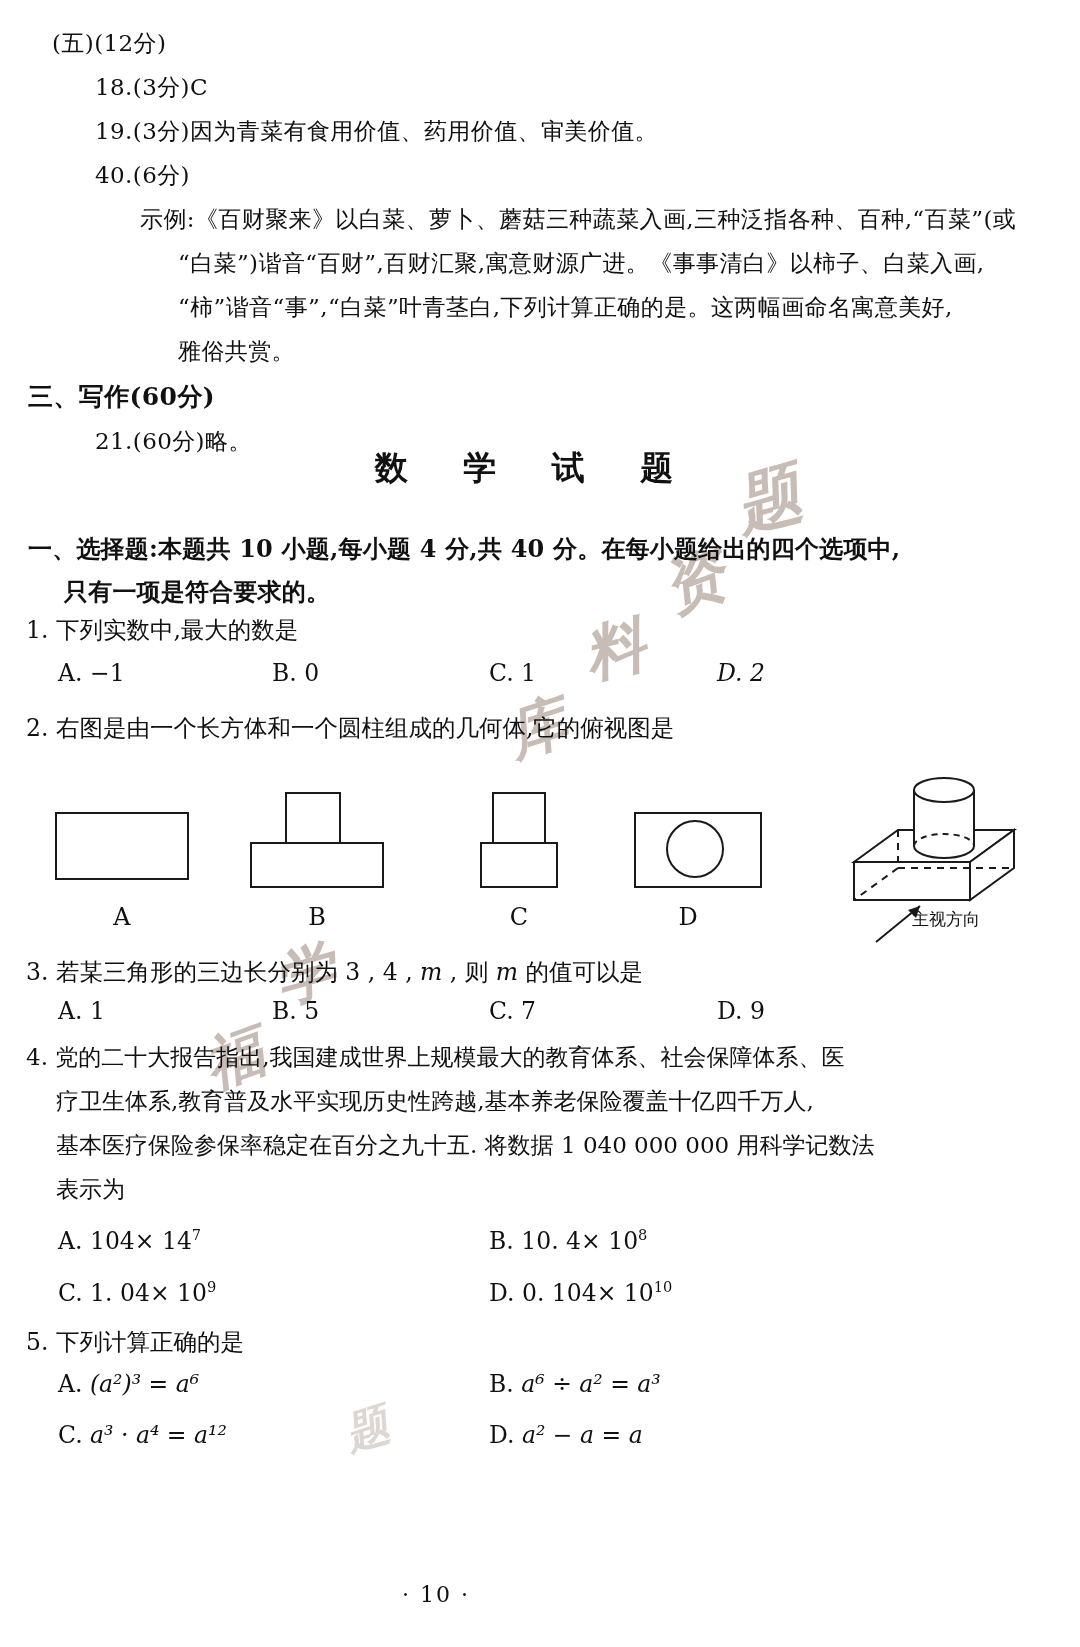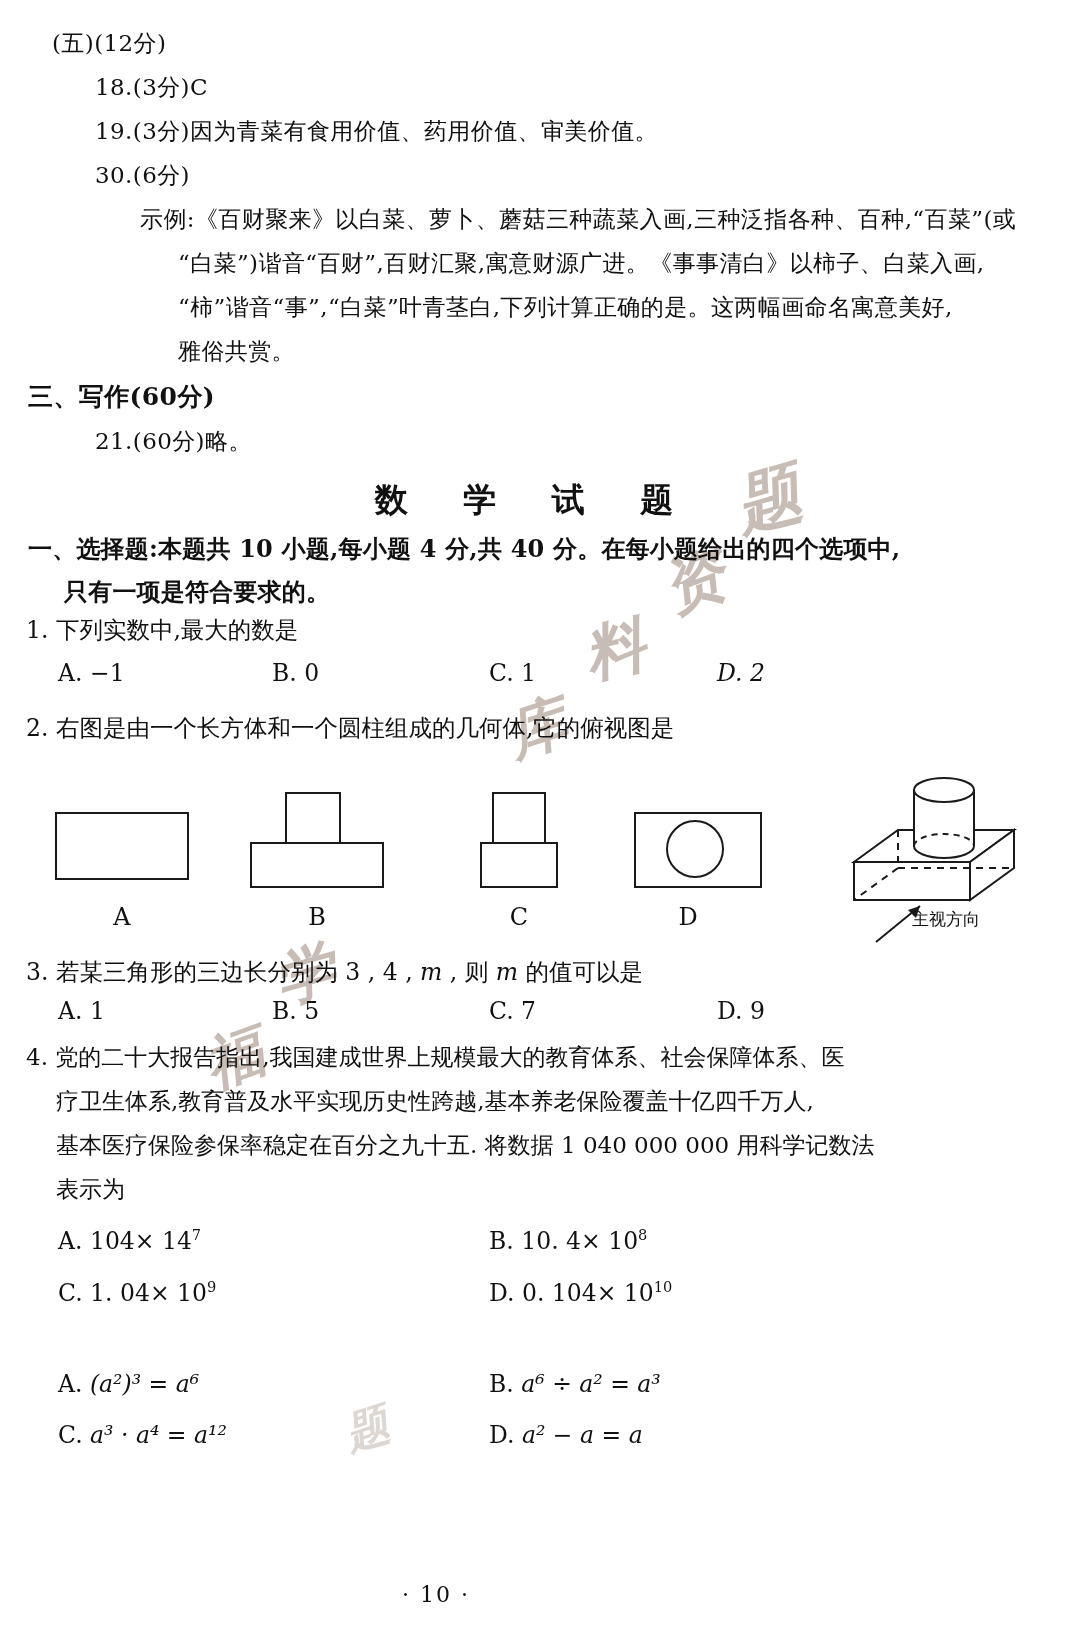--- a/index.html
+++ b/index.html
@@ -45,21 +45,20 @@
     position: absolute;
     top: 446px;
     left: 0;
     width: 1048px;
     text-align: center;
     font-size: 33px;
     font-weight: bold;
     letter-spacing: 22px;
     text-indent: 22px;
     font-family: "DejaVu Sans", "Liberation Sans", sans-serif;
-    margin-top: 32px;
   }
 
   
   .sec-head {
     position: absolute;
     left: 28px;
     top: 527px;
     width: 1035px;
     font-size: 24px;
     font-weight: bold;
@@ -182,21 +181,21 @@
   <div class="wm wm5">学</div>
   <div class="wm wm6">福</div>
   <div class="wm wm7">题</div>
 
   <div class="line indent1 cn" style="top:32px;">(五)(12分)</div>
 
   <div class="line indent2 cn" style="top:76px;">18.(3分)C</div>
 
   <div class="line indent2 cn" style="top:120px;">19.(3分)因为青菜有食用价值、药用价值、审美价值。</div>
 
-  <div class="line indent2 cn" style="top:164px;">30.(6分)</div>
+  <div class="line indent2 cn" style="top:164px;">40.(6分)</div>
 
   <div class="line indent3 cn" style="top:208px;">示例:《百财聚来》以白菜、萝卜、蘑菇三种蔬菜入画,三种泛指各种、百种,“百菜”(或</div>
   <div class="line cn" style="top:252px; left:178px;">“白菜”)谐音“百财”,百财汇聚,寓意财源广进。《事事清白》以柿子、白菜入画,</div>
   <div class="line cn" style="top:296px; left:178px;">“柿”谐音“事”,“白菜”叶青茎白,下列计算正确的是。这两幅画命名寓意美好,</div>
   <div class="line cn" style="top:340px; left:178px;">雅俗共赏。</div>
 
   <div class="line cn bold" style="top:384px; left:28px; font-size:25px;">三、写作(60分)</div>
 
   <div class="line indent2 cn" style="top:430px;">21.(60分)略。</div>
 
@@ -319,20 +318,21 @@
   </div>
   <div class="opt" style="top:1282px; left:58px;">
     <span>C.</span>
     <span>1. 04× 10</span><sup>9</sup>
   </div>
   <div class="opt" style="top:1282px; left:489px;">
     <span>D.</span>
     <span>0. 104× 10</span><sup>10</sup>
   </div>
 
+  <div class="q" style="top:1320px;">5. 下列计算正确的是</div>
 
   <div class="opt ital" style="top:1373px; left:58px;">
     <span style="font-style:normal;">A.</span>
     <span>(a²)³ = a⁶</span>
   </div>
   <div class="opt ital" style="top:1373px; left:489px;">
     <span style="font-style:normal;">B.</span>
     <span>a⁶ ÷ a² = a³</span>
   </div>
   <div class="opt ital" style="top:1424px; left:58px;">

